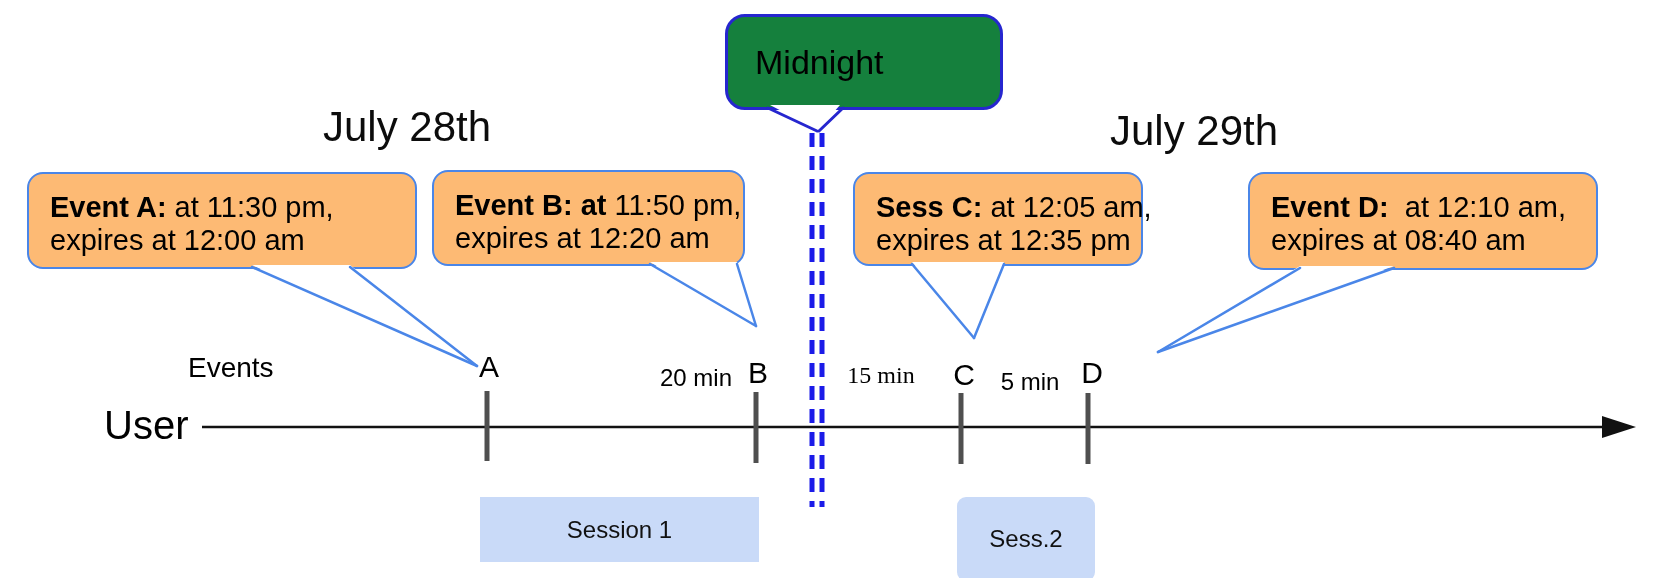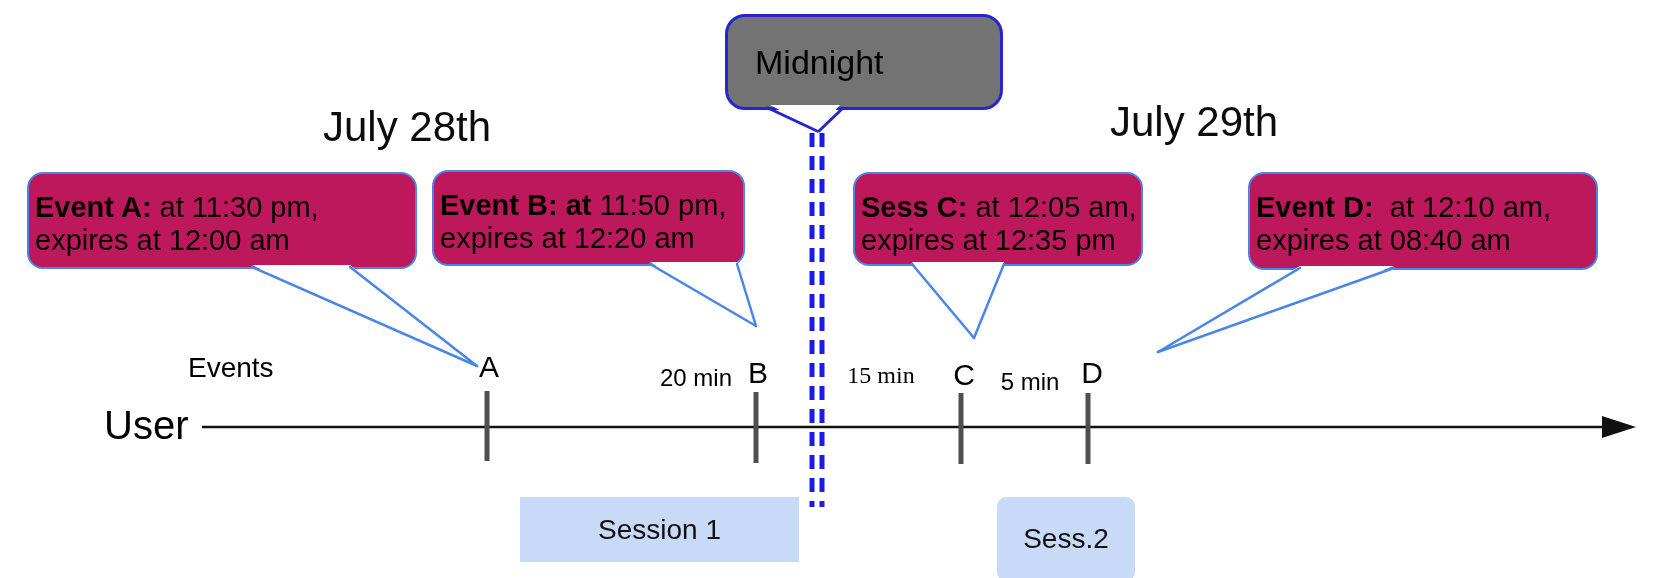--- a/index.html
+++ b/index.html
@@ -6,43 +6,43 @@
   #canvas{
     position:relative;width:1668px;height:578px;background:#ffffff;overflow:hidden;
     font-family:"Liberation Sans", sans-serif;color:#000;
   }
   .abs{position:absolute;}
   .date-heading{font-size:42px;color:#0c0c0c;white-space:nowrap;}
   .small-label{font-size:24px;white-space:nowrap;}
   .tick-letter{font-size:30px;white-space:nowrap;transform:translateX(-50%);}
   .centerx{transform:translateX(-50%);}
   .callout{
-    position:absolute;background:#be185d;border:2.5px solid #4a86e8;border-radius:16px;
-    box-sizing:border-box;font-size:29px;line-height:33px;padding:17px 10px 0 6px;
+    position:absolute;background:#fdba74;border:2.5px solid #4a86e8;border-radius:16px;
+    box-sizing:border-box;font-size:29px;line-height:33px;padding:17px 10px 0 21px;
     white-space:nowrap;z-index:2;
   }
   .callout .rest{white-space:pre;}
   .midnight{
-    position:absolute;background:#737373;border:3px solid #2626cf;border-radius:20px;
+    position:absolute;background:#15803d;border:3px solid #2626cf;border-radius:20px;
     box-sizing:border-box;display:flex;align-items:center;font-size:34px;
     padding-left:27px;z-index:2;
   }
   .session{
     position:absolute;background:#c9daf8;display:flex;align-items:center;justify-content:center;
-    font-size:28px;color:#111;z-index:1;margin-left:40px;
+    font-size:24px;color:#111;z-index:1;
   }
   svg.overlay{position:absolute;left:0;top:0;z-index:3;pointer-events:none;}
 </style>
 </head>
 <body>
 
 <div id="canvas">
 
   <div class="abs date-heading" style="left:323px;top:103px;">July 28th</div>
-  <div class="abs date-heading" style="left:1110px;top:98px;">July 29th</div>
+  <div class="abs date-heading" style="left:1110px;top:107px;">July 29th</div>
 
   <div class="midnight" style="left:725px;top:14px;width:278px;height:96px;">
     <span>Midnight</span>
   </div>
 
   <div class="callout" style="left:27px;top:172px;width:390px;height:97px;">
     <div><b>Event A:</b><span class="rest"> at 11:30 pm,</span></div>
     <div>expires at 12:00 am</div>
   </div>
 

